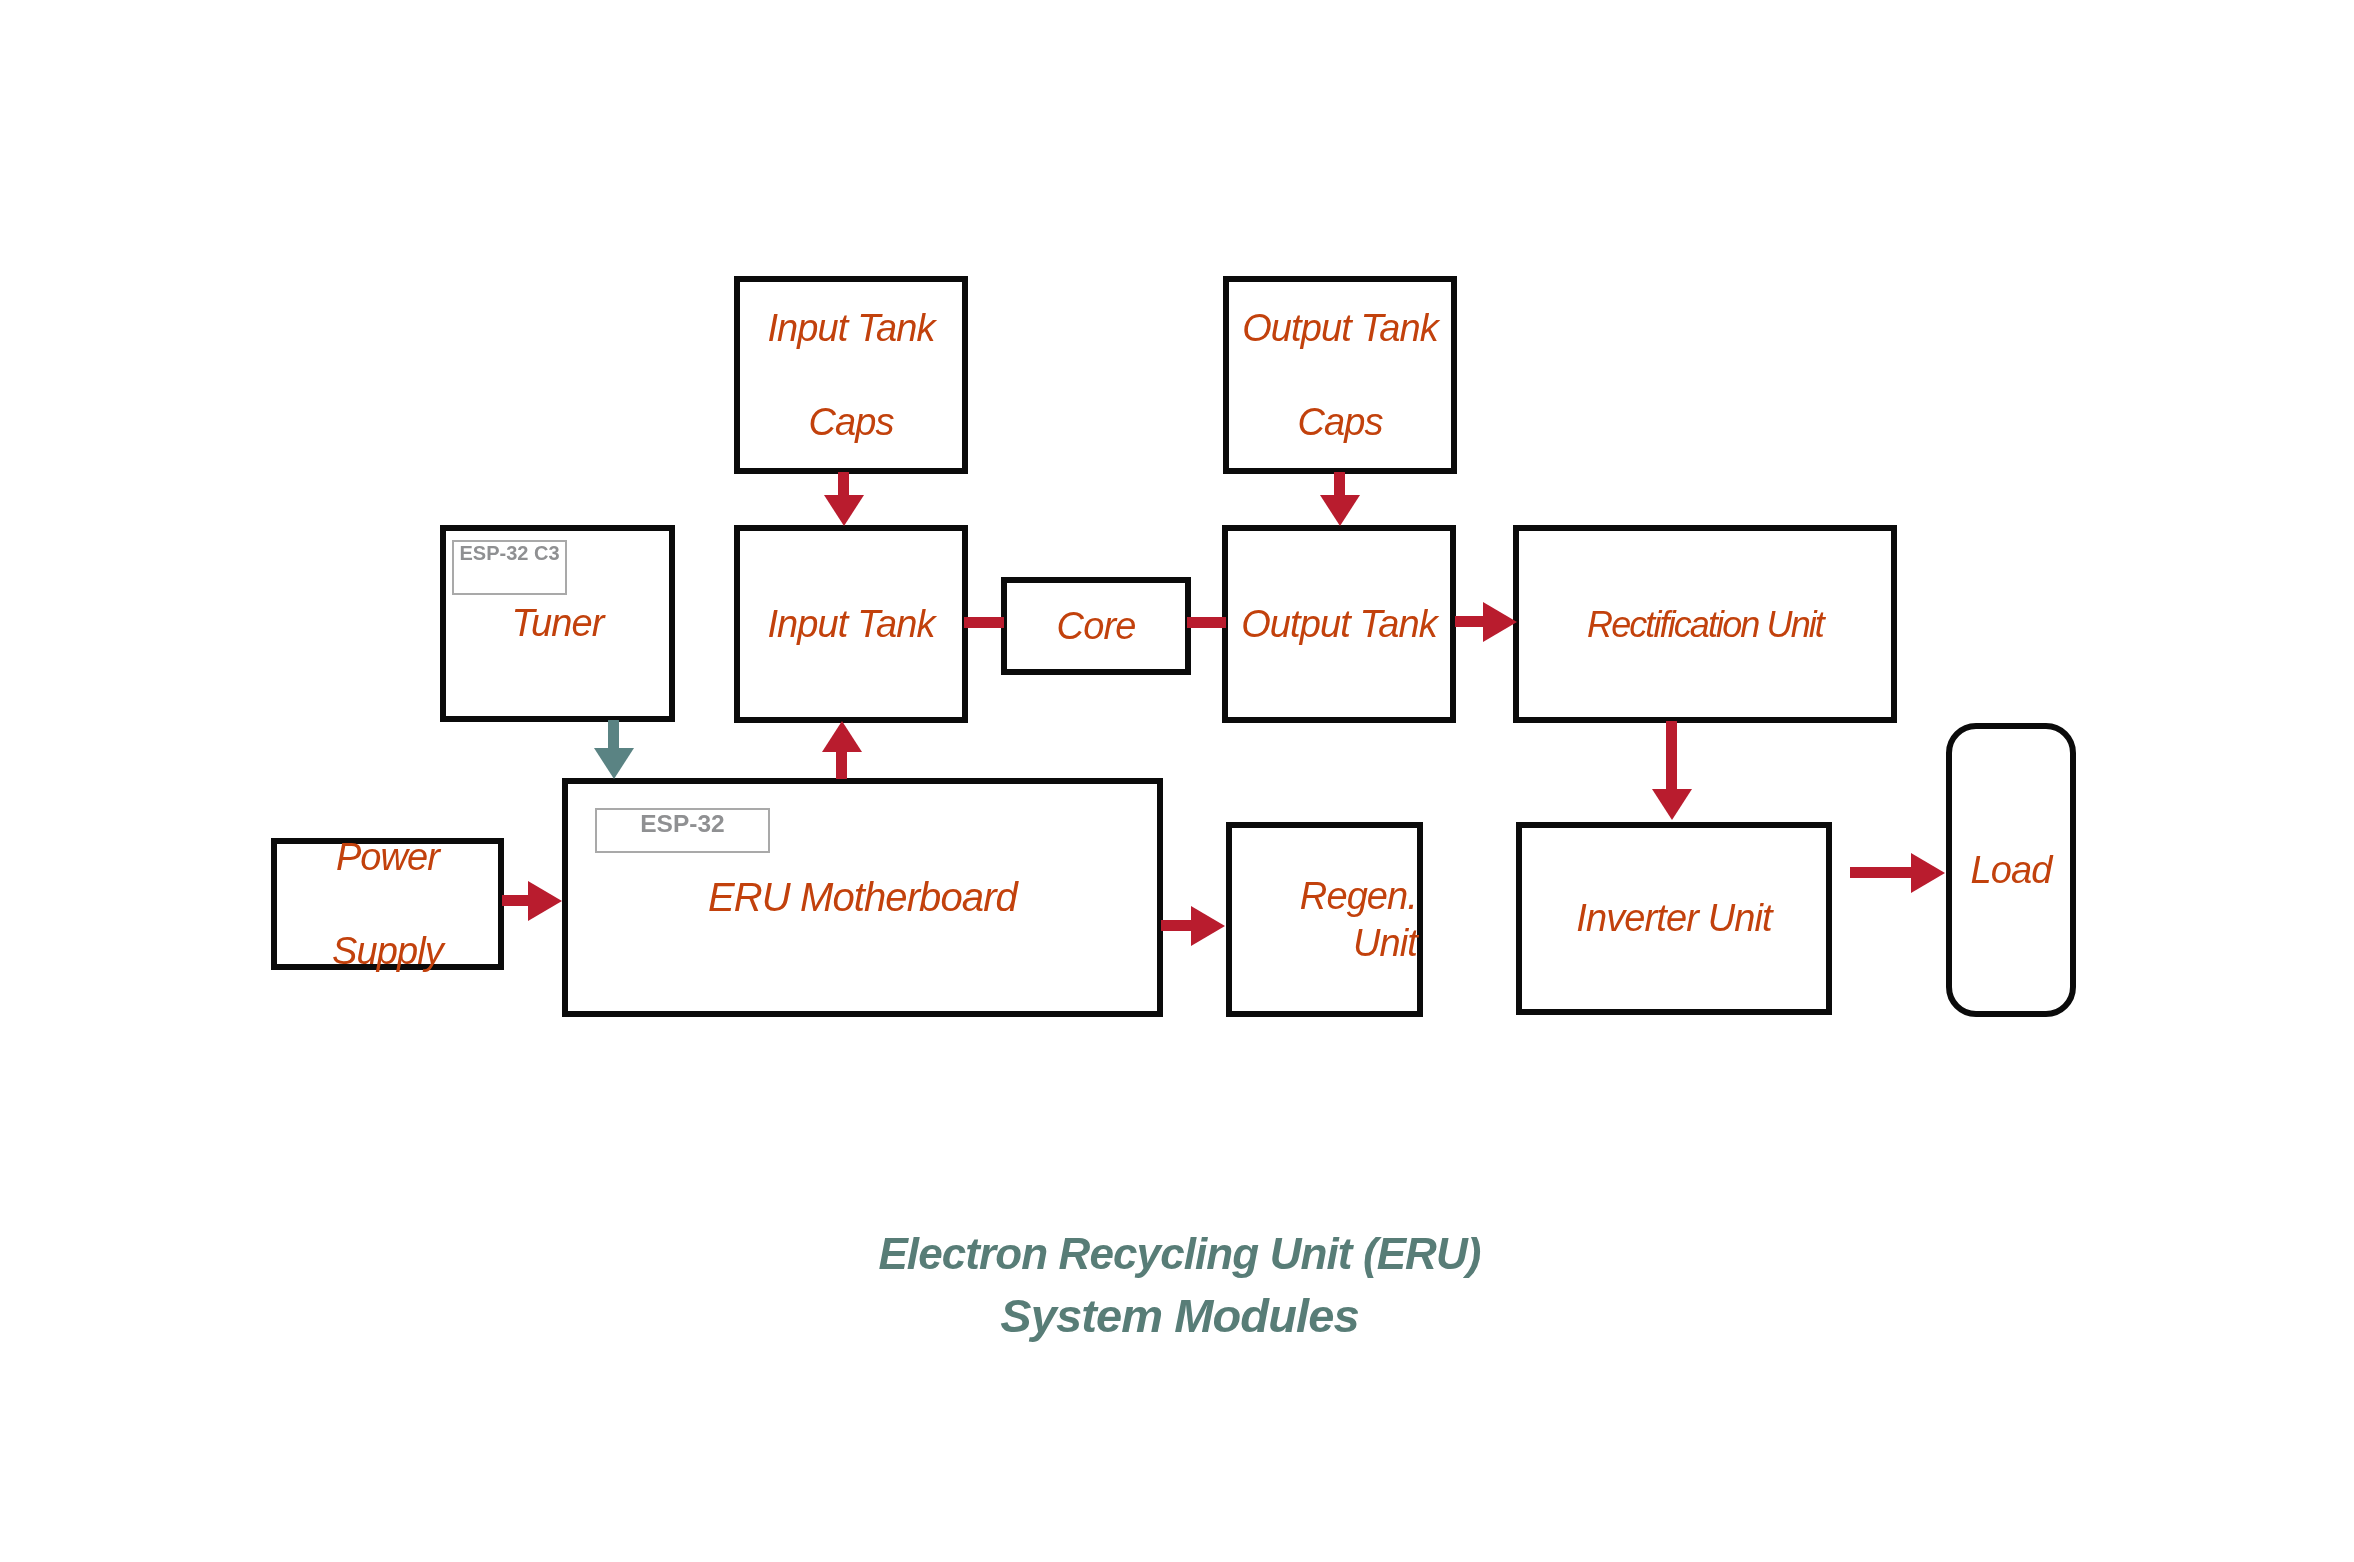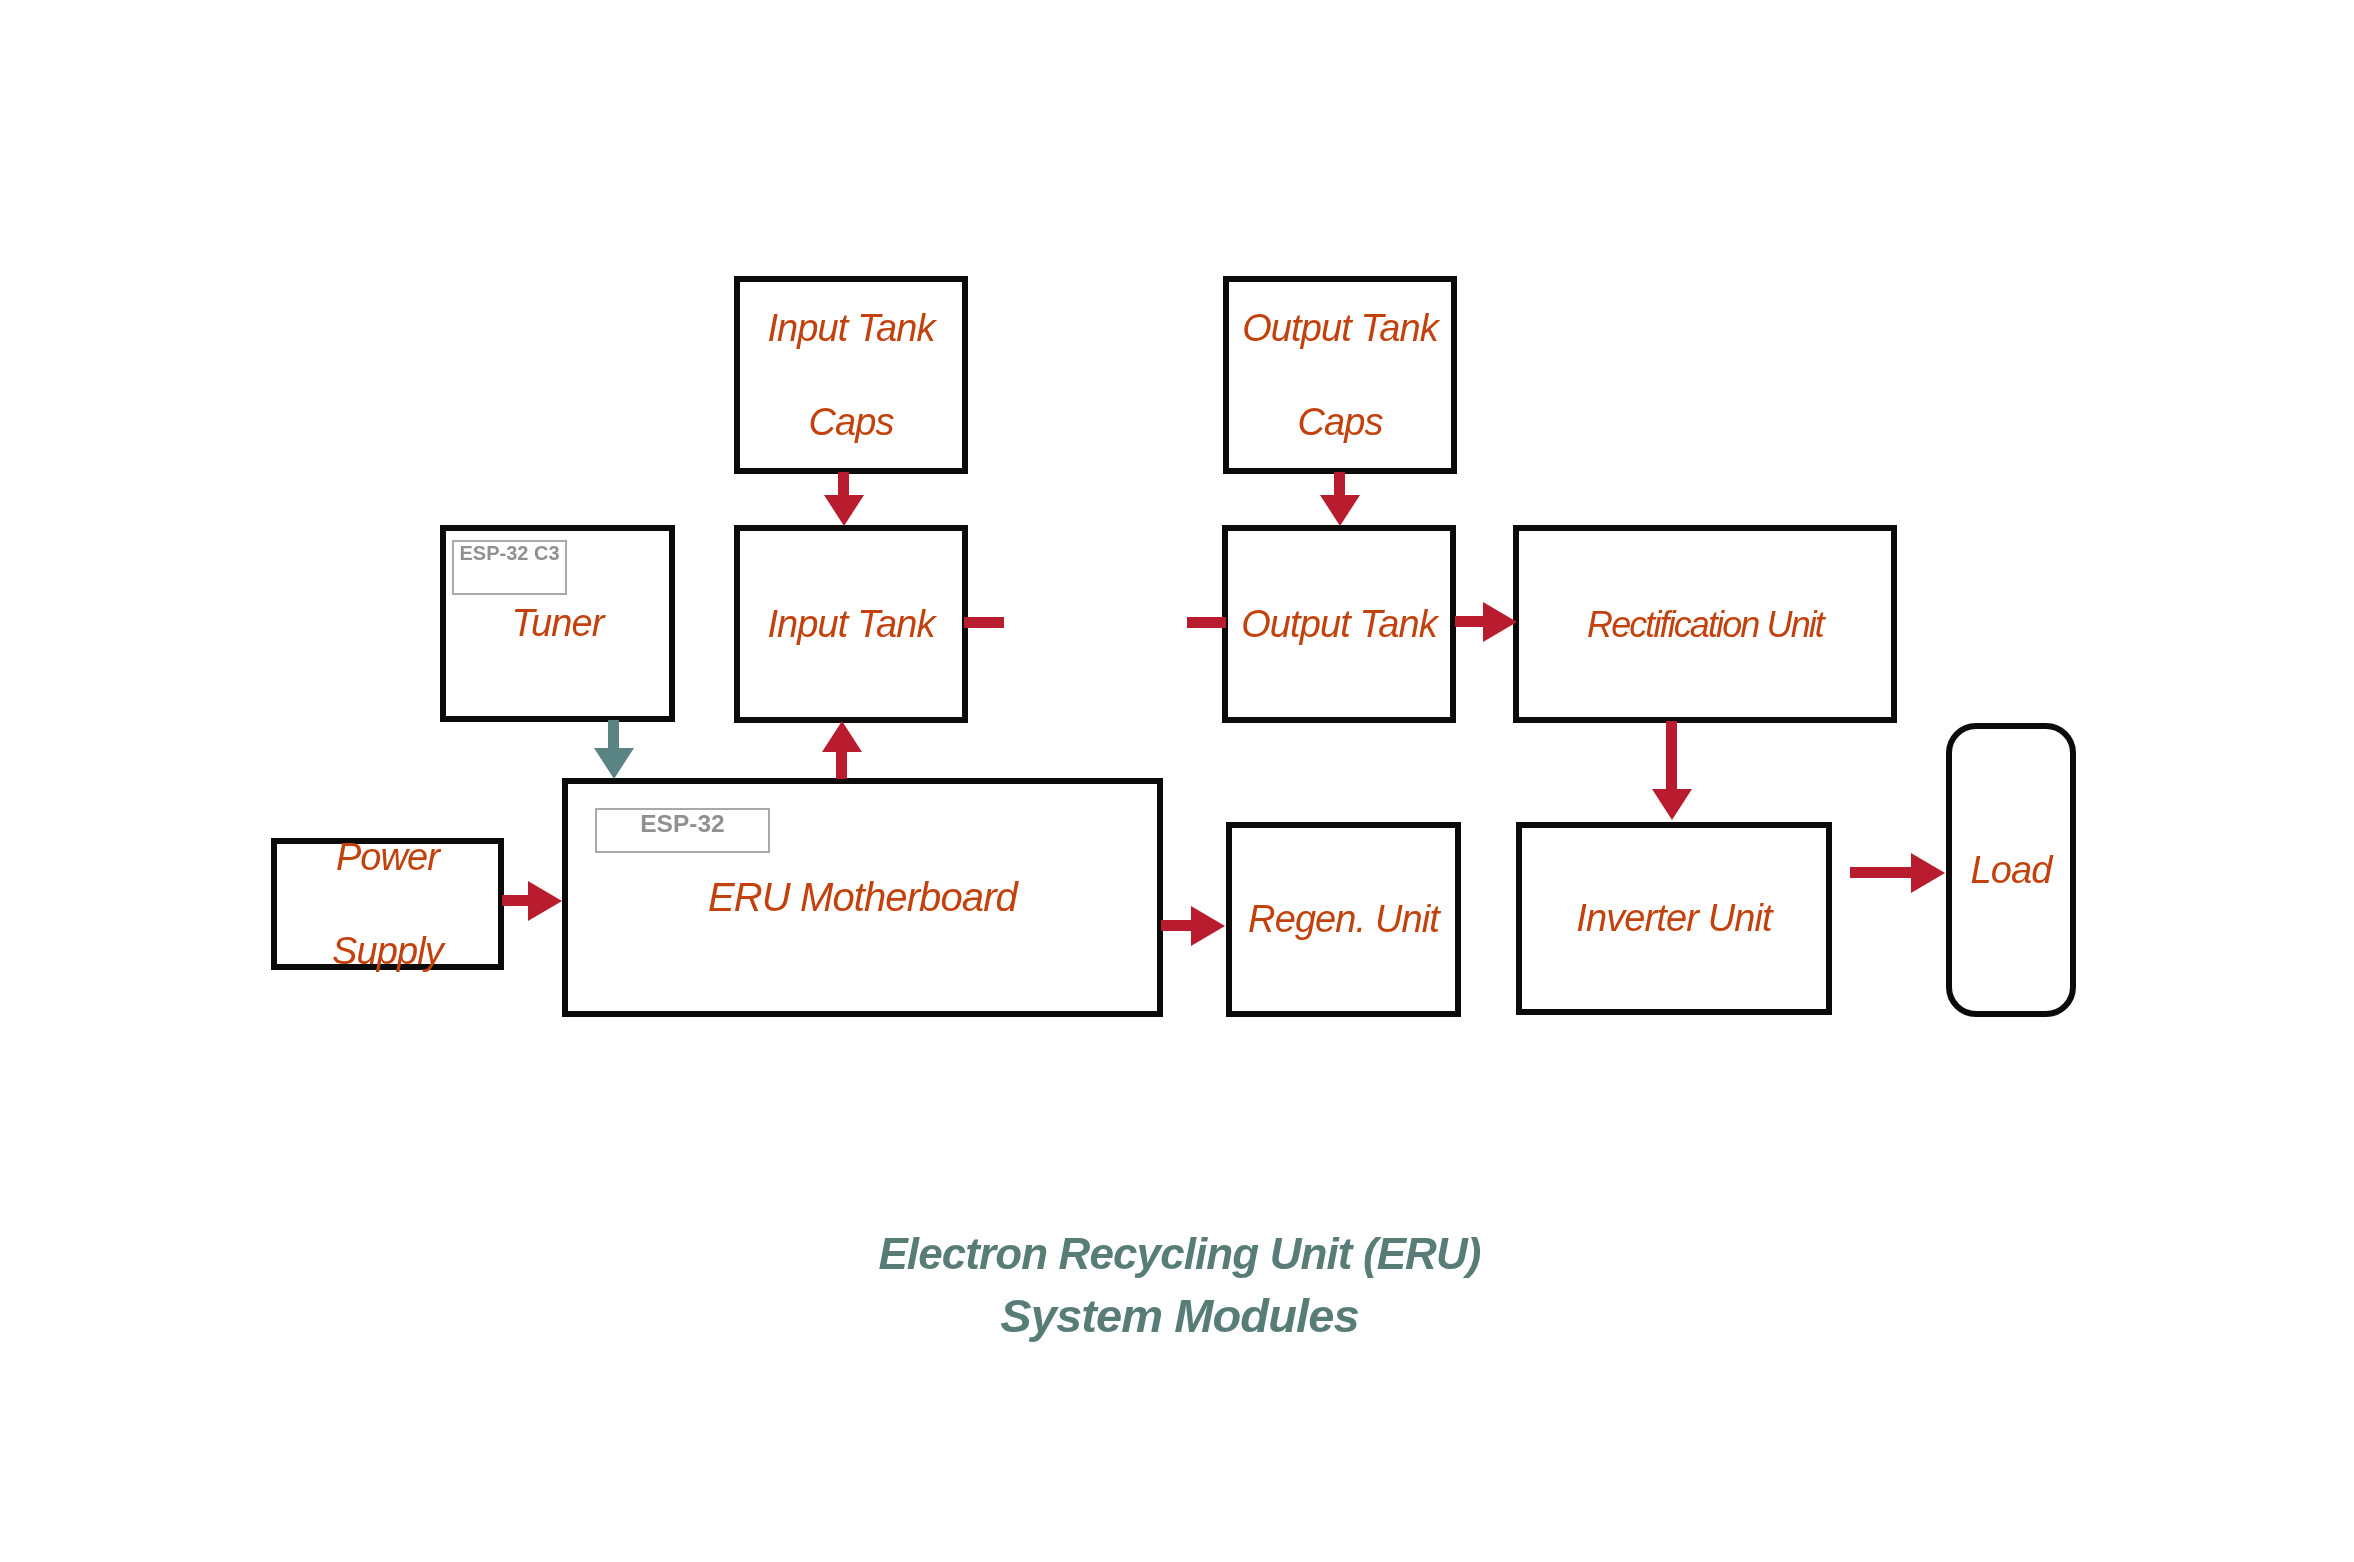--- a/index.html
+++ b/index.html
@@ -90,20 +90,23 @@
     <div class="box-label">Tuner</div>
   </div>
   <div class="chip chip-tuner">
     <span>ESP-32 C3</span>
   </div>
 
   <div class="box" style="left:734px; top:525px; width:234px; height:198px;">
     <div class="box-label">Input Tank</div>
   </div>
 
+  <div class="box" style="left:1001px; top:577px; width:190px; height:98px;">
+    <div class="box-label">Core</div>
+  </div>
 
   <div class="box" style="left:1222px; top:525px; width:234px; height:198px;">
     <div class="box-label">Output Tank</div>
   </div>
 
   <div class="box" style="left:1513px; top:525px; width:384px; height:198px;">
     <div class="box-label label-sm">Rectification Unit</div>
   </div>
 
   <div class="box" style="left:271px; top:838px; width:233px; height:132px;">
@@ -111,21 +114,21 @@
       <span>Supply</span></div>
   </div>
 
   <div class="box" style="left:562px; top:778px; width:601px; height:239px;">
     <div class="box-label label-lg">ERU Motherboard</div>
   </div>
   <div class="chip chip-mb">
     <span>ESP-32</span>
   </div>
 
-  <div class="box" style="left:1226px; top:822px; width:235px; height:195px;text-align:right;">
+  <div class="box" style="left:1226px; top:822px; width:197px; height:195px;text-align:right;">
     <div class="box-label">Regen. Unit</div>
   </div>
 
   <div class="box" style="left:1516px; top:822px; width:316px; height:193px;">
     <div class="box-label">Inverter Unit</div>
   </div>
 
   <div class="box" style="left:1946px; top:723px; width:130px; height:294px;border-radius:30px;">
     <div class="box-label">Load</div>
   </div>

